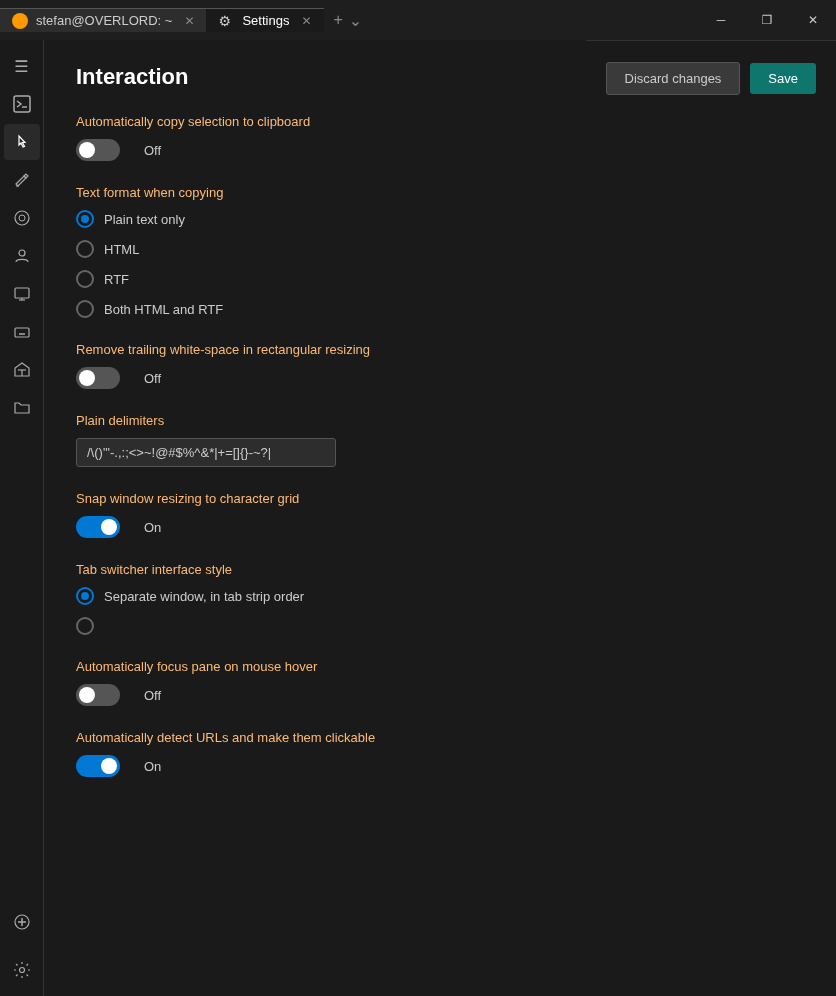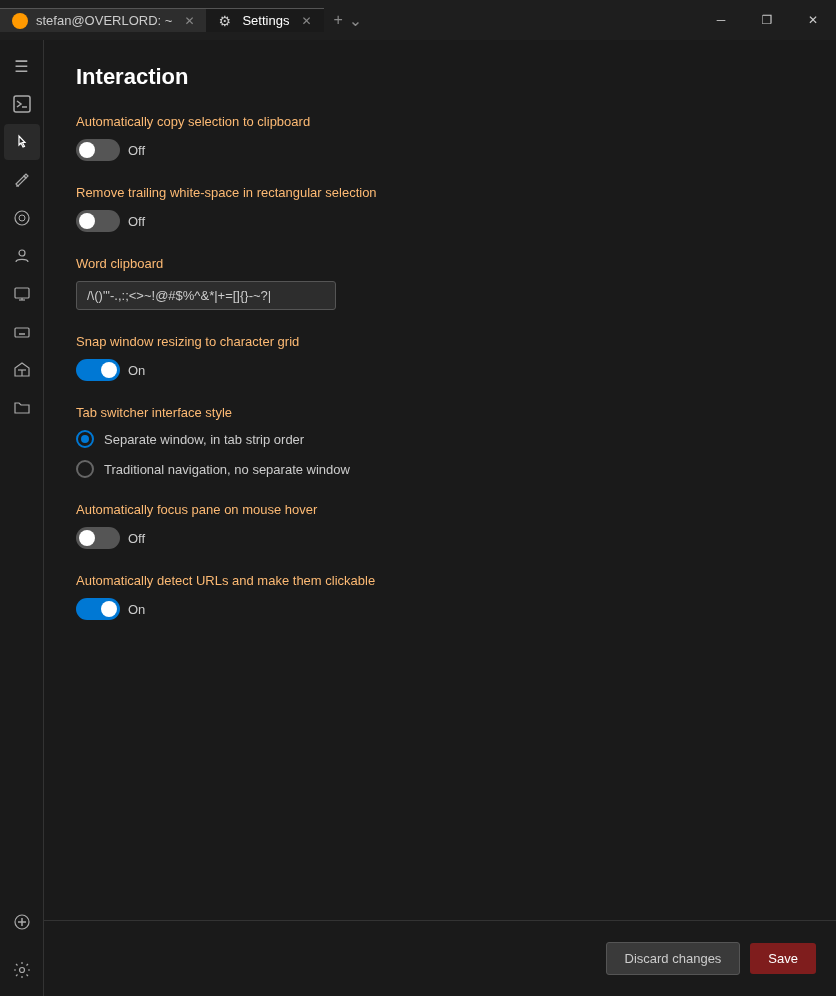--- a/index.html
+++ b/index.html
@@ -108,21 +108,21 @@
       cursor: pointer;
       color: #aaa;
       font-size: 16px;
     }
     .sidebar-item.active { background: #2a2a2a; color: #fff; }
 
     
     .content {
       flex: 1;
       display: flex;
-      flex-direction: column;
+      flex-direction: row;
       overflow: hidden;
       background: #1a1a1a;
     }
 
     .settings-content {
       flex: 1;
       overflow-y: auto;
       padding: 24px 32px;
     }
 
@@ -144,21 +144,21 @@
     .setting-label {
       font-size: 13px;
       color: #fdba74;
       margin-bottom: 10px;
     }
 
     
     .toggle-row {
       display: flex;
       align-items: center;
-      gap: 8px;
+      gap: 24px;
     }
     .toggle {
       width: 44px;
       height: 22px;
       border-radius: 11px;
       background: #555;
       position: relative;
       cursor: pointer;
       flex-shrink: 0;
       transition: background 0.2s;
@@ -253,21 +253,21 @@
       border: none;
       cursor: pointer;
       font-family: 'Segoe UI', sans-serif;
     }
     .btn-secondary {
       background: #3a3a3a;
       color: #ccc;
       border: 1px solid #555;
     }
     .btn-primary {
-      background: #7f1d1d;
+      background: #0f766e;
       color: #fff;
     }
   </style>
 </head>
 <body>
 
 <div class="titlebar">
 
   <div class="tab">
     <span class="tab-icon"></span>
@@ -380,52 +380,73 @@
       <div class="page-title">Interaction</div>
 
       <div class="setting-group">
         <div class="setting-label">Automatically copy selection to clipboard</div>
         <div class="toggle-row">
           <div class="toggle"></div>
           <span class="toggle-label">Off</span>
         </div>
       </div>
 
-
-      <div class="setting-group">
-        <div class="setting-label">Remove trailing white-space in rectangular selection</div>
+      <div class="setting-group">
+        <div class="setting-label">Text format when copying</div>
+        <div class="radio-group">
+          <div class="radio-row">
+            <div class="radio-circle selected">
+            </div>
+            <span class="radio-label">Plain text only</span>
+          </div>
+          <div class="radio-row">
+            <div class="radio-circle"></div>
+            <span class="radio-label">HTML</span>
+          </div>
+          <div class="radio-row">
+            <div class="radio-circle"></div>
+            <span class="radio-label">RTF</span>
+          </div>
+          <div class="radio-row">
+            <div class="radio-circle"></div>
+            <span class="radio-label">Both HTML and RTF</span>
+          </div>
+        </div>
+      </div>
+
+      <div class="setting-group">
+        <div class="setting-label">Remove trailing white-space in rectangular resizing</div>
         <div class="toggle-row">
           <div class="toggle"></div>
           <span class="toggle-label">Off</span>
         </div>
       </div>
 
       <div class="setting-group">
-        <div class="setting-label">Word clipboard</div>
+        <div class="setting-label">Plain delimiters</div>
         <input class="text-input" type="text" value="/\()&quot;'-.,:;&lt;&gt;~!@#$%^&amp;*|+=[]{}-~?|" style="">
       </div>
 
       <div class="setting-group">
         <div class="setting-label">Snap window resizing to character grid</div>
         <div class="toggle-row">
           <div class="toggle on"></div>
           <span class="toggle-label">On</span>
         </div>
       </div>
 
       <div class="setting-group">
         <div class="setting-label">Tab switcher interface style</div>
         <div class="radio-group">
           <div class="radio-row">
             <div class="radio-circle selected"></div>
             <span class="radio-label">Separate window, in tab strip order</span>
           </div>
           <div class="radio-row">
             <div class="radio-circle"></div>
-            <span class="radio-label">Traditional navigation, no separate window</span>
           </div>
         </div>
       </div>
 
       <div class="setting-group">
         <div class="setting-label">Automatically focus pane on mouse hover</div>
         <div class="toggle-row">
           <div class="toggle"></div>
           <span class="toggle-label">Off</span>
         </div>

